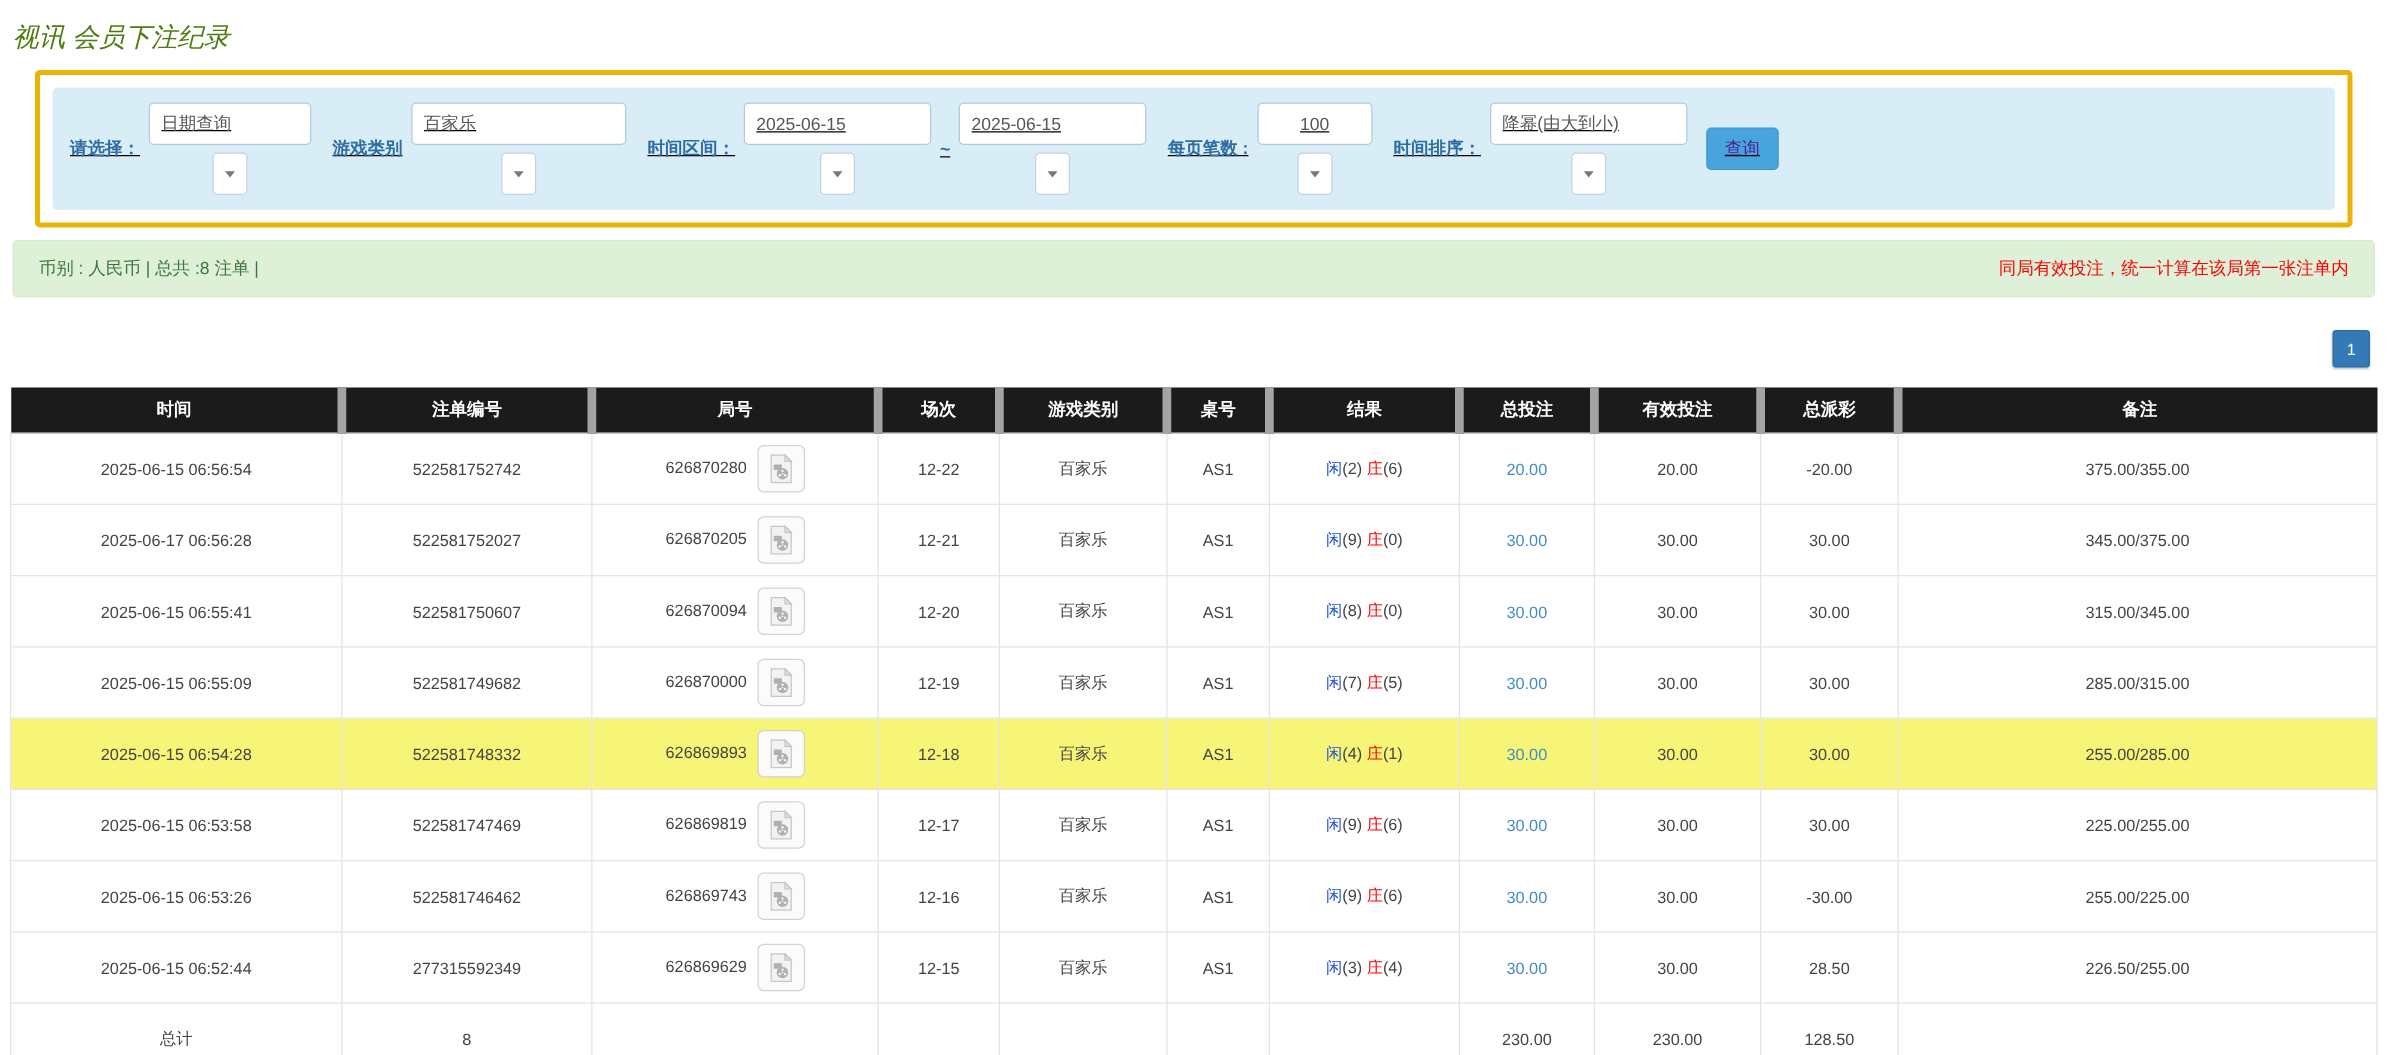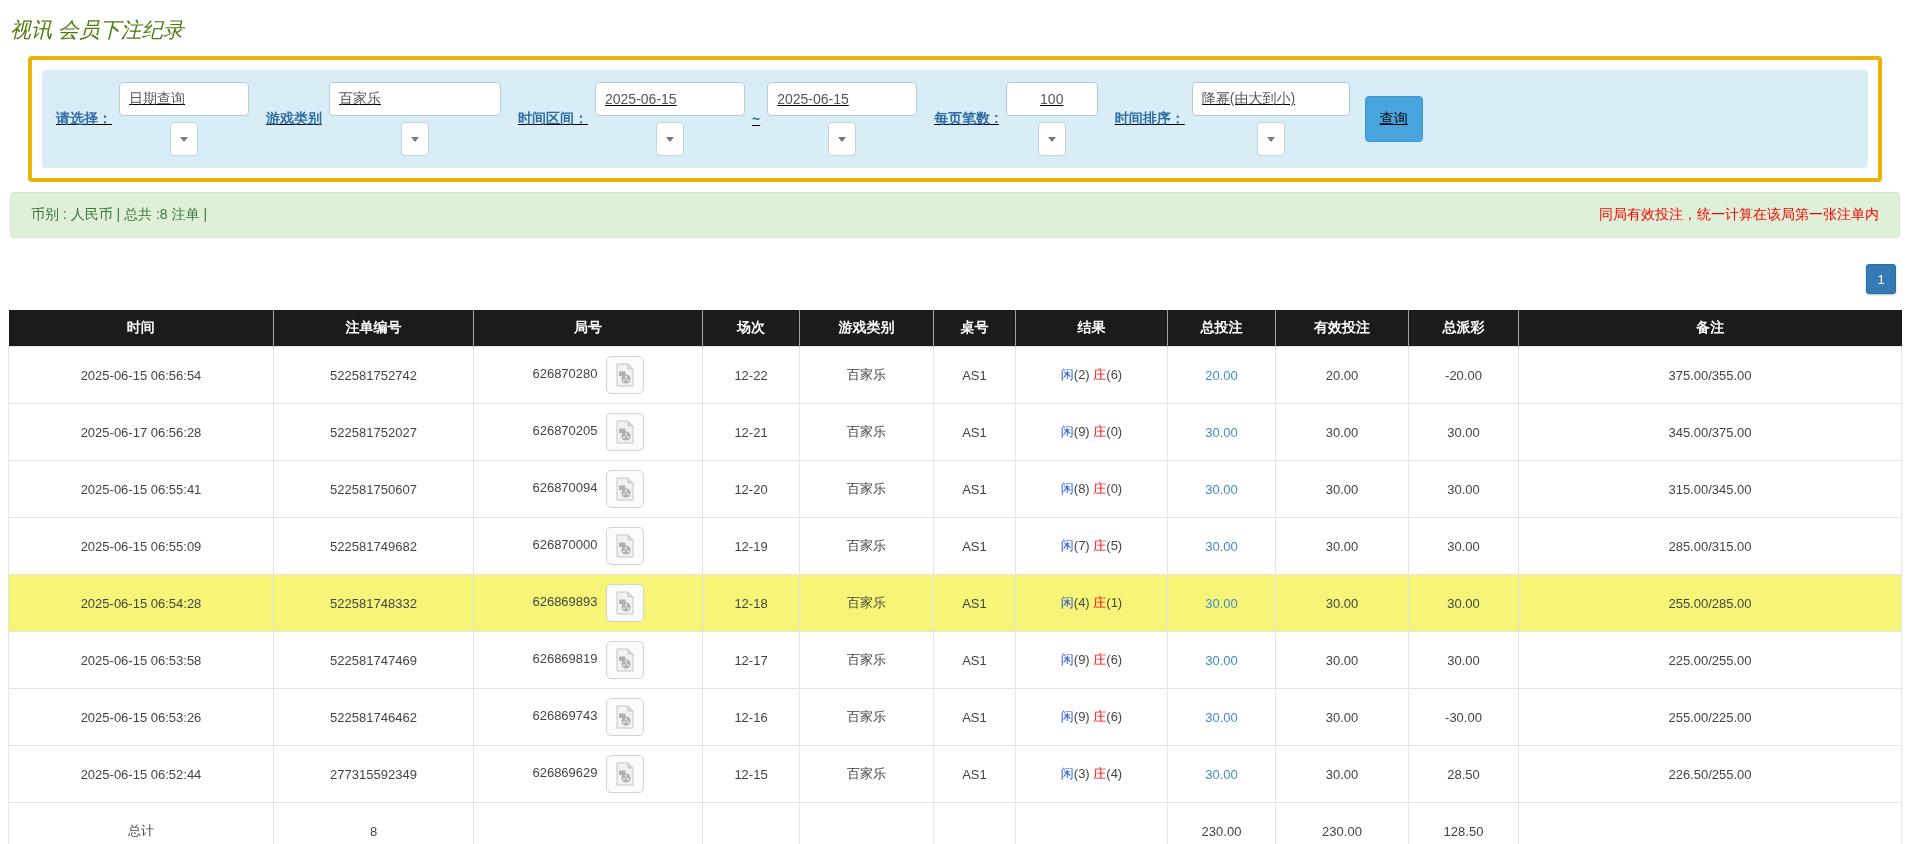--- a/index.html
+++ b/index.html
@@ -10,33 +10,33 @@
   .flabel{font-size:14px;font-weight:bold;color:#2e6da4;white-space:nowrap;margin-left:10px;}
   .flabel.first{margin-left:2px;}
   .combo{display:flex;align-items:center;gap:6px;flex-direction:column;}
   .combo input{height:32px;border:1px solid #b3c9da;border-radius:4px;padding:0 9px;font-size:14px;
     color:#555;background:#fff;outline:none;}
   .arrow-btn{width:26px;height:32px;border:1px solid #c3d2de;border-radius:4px;background:#fff;
     display:flex;align-items:center;justify-content:center;cursor:pointer;}
   .arrow-btn::after{content:'';border-left:4px solid transparent;border-right:4px solid transparent;
     border-top:5px solid #707a82;}
   .tilde{font-size:14px;font-weight:bold;color:#2e6da4;}
-  .search-btn{height:46px;padding:0 14px;background:#47a4dc;color:#000000;border:1px solid #3c97d0;
+  .search-btn{height:34px;padding:0 14px;background:#47a4dc;color:#4c1d95;border:1px solid #3c97d0;
     border-radius:4px;font-size:14px;margin-left:8px;cursor:pointer;}
   .info-bar{margin:10px 10px 0 10px;background:#dff0d8;border:1px solid #d6e9c6;border-radius:4px;
     padding:13px 20px;display:flex;justify-content:space-between;align-items:center;}
   .info-left{color:#3c763d;font-size:14px;}
   .info-right{color:#f00;font-size:14px;}
   .pager{display:flex;justify-content:flex-end;margin:26px 14px 0 0;}
   .page-btn{min-width:28px;height:28px;background:#337ab7;color:#fff;border:1px solid #2e6da4;
     border-radius:3px;display:flex;align-items:center;justify-content:center;font-size:13px;
     box-shadow:0 1px 2px rgba(0,0,0,.25);cursor:pointer;}
   table.records{width:1894px;margin:16px 8px 0 8px;border-collapse:collapse;table-layout:fixed;}
   table.records thead th{background:#1b1b1b;color:#fff;height:34px;font-weight:bold;font-size:14px;
-    border-right:1px solid #a3a3a3;text-align:center;}
+    border-right:7px solid #a3a3a3;text-align:center;}
   table.records thead th:last-child{border-right:none;}
   table.records tbody td{height:54px;text-align:center;color:#444;font-size:13px;
     border:1px solid #e4e4e4;background:#fff;vertical-align:middle;}
   tr.hl td{background:#f7f577 !important;}
   .video-btn{display:inline-flex;width:36px;height:36px;border:1px solid #d2d2d2;border-radius:5px;
     background:#fbfbfb;align-items:center;justify-content:center;margin-left:8px;vertical-align:middle;cursor:pointer;}
   .res-p{color:#1e4fd8;}
   .res-b{color:#f00;}
   .bet-link{color:#428bca;cursor:pointer;}
   .neg{color:#f00;}

